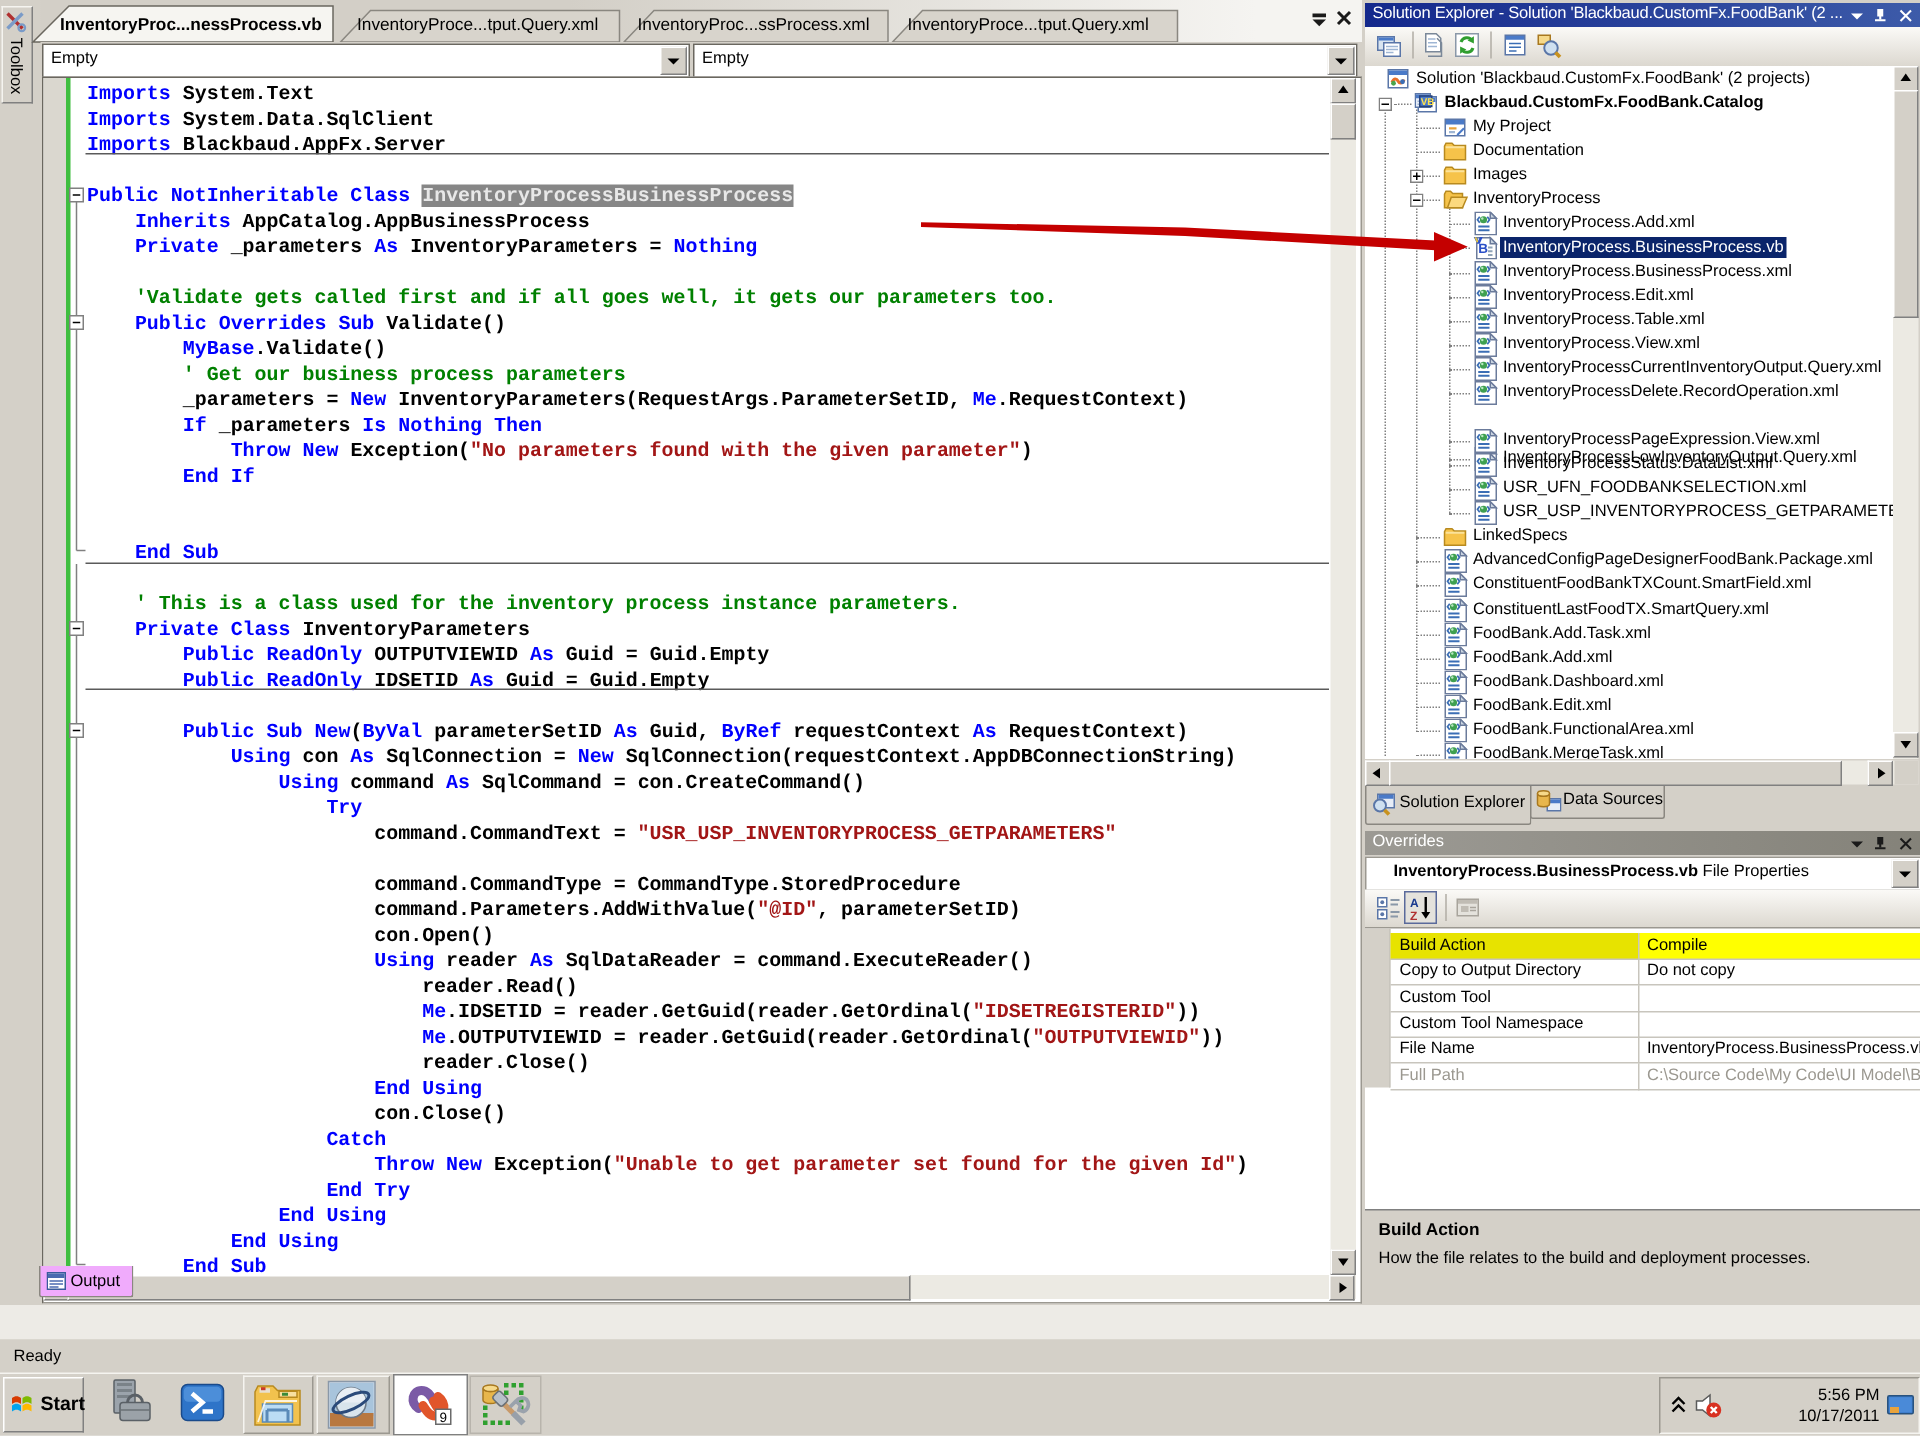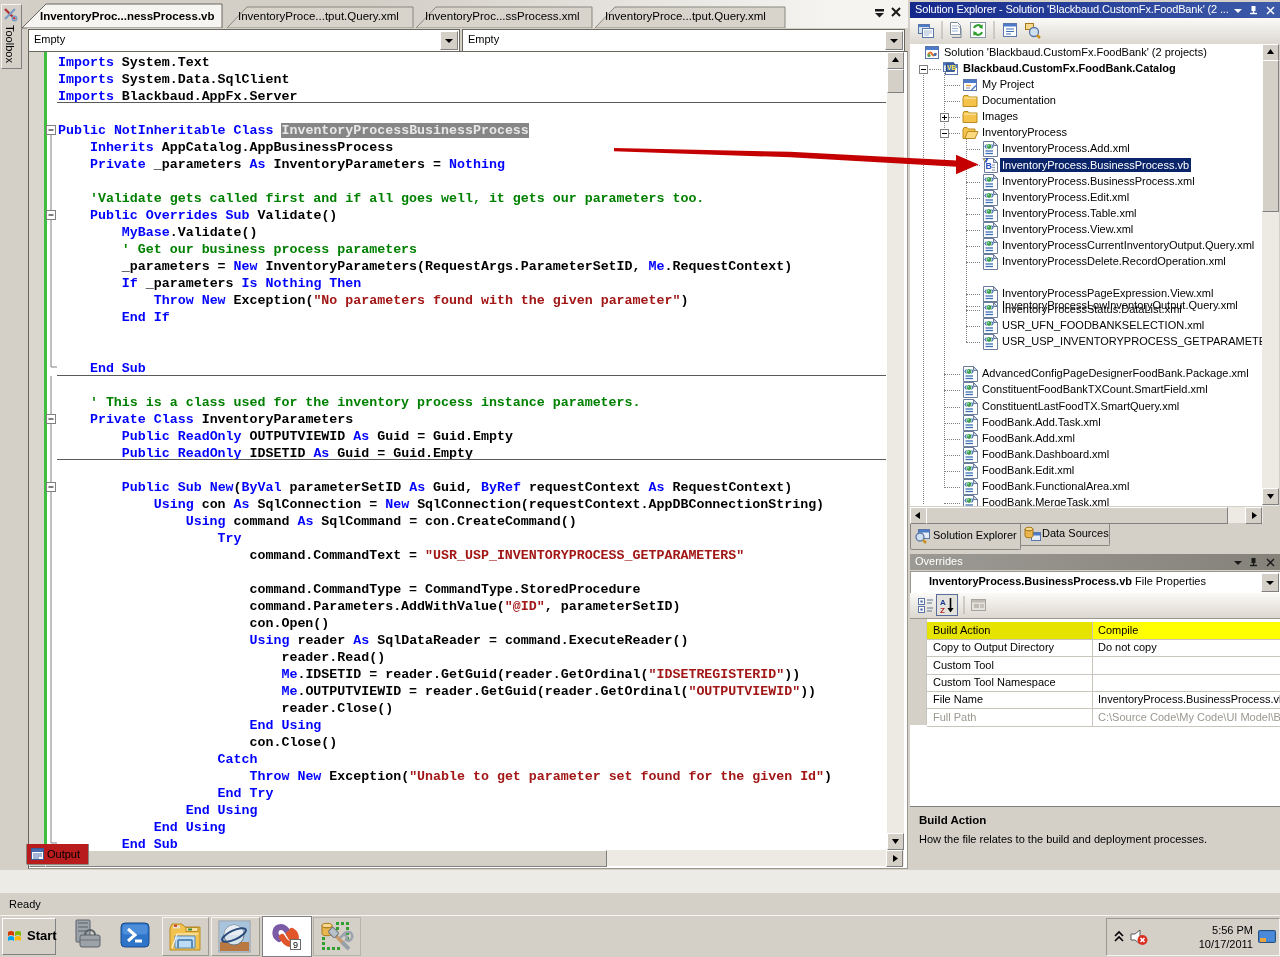--- a/index.html
+++ b/index.html
@@ -183,21 +183,21 @@
   </div>
   <div class="raised sb" style="position:absolute;left:16px;top:0;width:560px;height:15px;"></div>
   <div class="raised sb" style="position:absolute;right:1px;top:0;width:15px;height:15px;">
     <svg width="15" height="15">
         <polygon points="11,7.5 6,4 6,11" fill="#000"></polygon>
       </svg>
   </div>
 </div>
 
 <div class="abs" style="left:0;top:870px;width:1280px;height:23px;background:#EDEBE6;"></div>
-<div class="abs" style="left:26px;top:844px;width:61px;height:20px;background:#b91c1c;
+<div class="abs" style="left:26px;top:844px;width:61px;height:20px;background:#f0abfc;
      border:1px solid #8A8780;border-top:none;border-radius:0 0 2px 2px;text-align:right;">
   <svg width="13" height="12" style="position:absolute;left:4px;top:4px;">
     <rect x="0.5" y="0.5" width="12" height="11" fill="#fff" stroke="#3A5A9B"></rect>
     <rect x="1" y="1" width="11" height="3" fill="#4A6AB0"></rect>
     <line x1="2" y1="6" x2="11" y2="6" stroke="#4A6AB0"></line>
     <line x1="2" y1="8" x2="11" y2="8" stroke="#4A6AB0"></line>
     <line x1="2" y1="10" x2="8" y2="10" stroke="#4A6AB0"></line>
   </svg>
   <div class="t11" style="position:absolute;left:20px;top:4px;">Output</div>
 </div>
@@ -436,20 +436,27 @@
         <use href="#i-xml"></use>
       </svg>
 <span class="tlabel" style="left:92px;">InventoryProcessStatus.DataList.xml</span>
 </div>
 <div class="trow" style="top:290px;">
 <div class="dot h" style="left:56px;top:8px;width:14px;"></div>
 <svg style="position:absolute;left:72px;top:0px;" width="17" height="16">
         <use href="#i-xml"></use>
       </svg>
 <span class="tlabel" style="left:92px;">USR_USP_INVENTORYPROCESS_GETPARAMETERS.xm</span>
+</div>
+<div class="trow" style="top:306px;">
+<div class="dot h" style="left:34px;top:8px;width:16px;"></div>
+<svg style="position:absolute;left:52px;top:0px;" width="17" height="16">
+        <use href="#i-fld"></use>
+      </svg>
+<span class="tlabel" style="left:72px;">LinkedSpecs</span>
 </div>
 <div class="trow" style="top:322px;">
 <div class="dot h" style="left:34px;top:8px;width:16px;"></div>
 <svg style="position:absolute;left:52px;top:0px;" width="17" height="16">
         <use href="#i-xml"></use>
       </svg>
 <span class="tlabel" style="left:72px;">AdvancedConfigPageDesignerFoodBank.Package.xml</span>
 </div>
 <div class="trow" style="top:338px;">
 <div class="dot h" style="left:34px;top:8px;width:16px;"></div>

